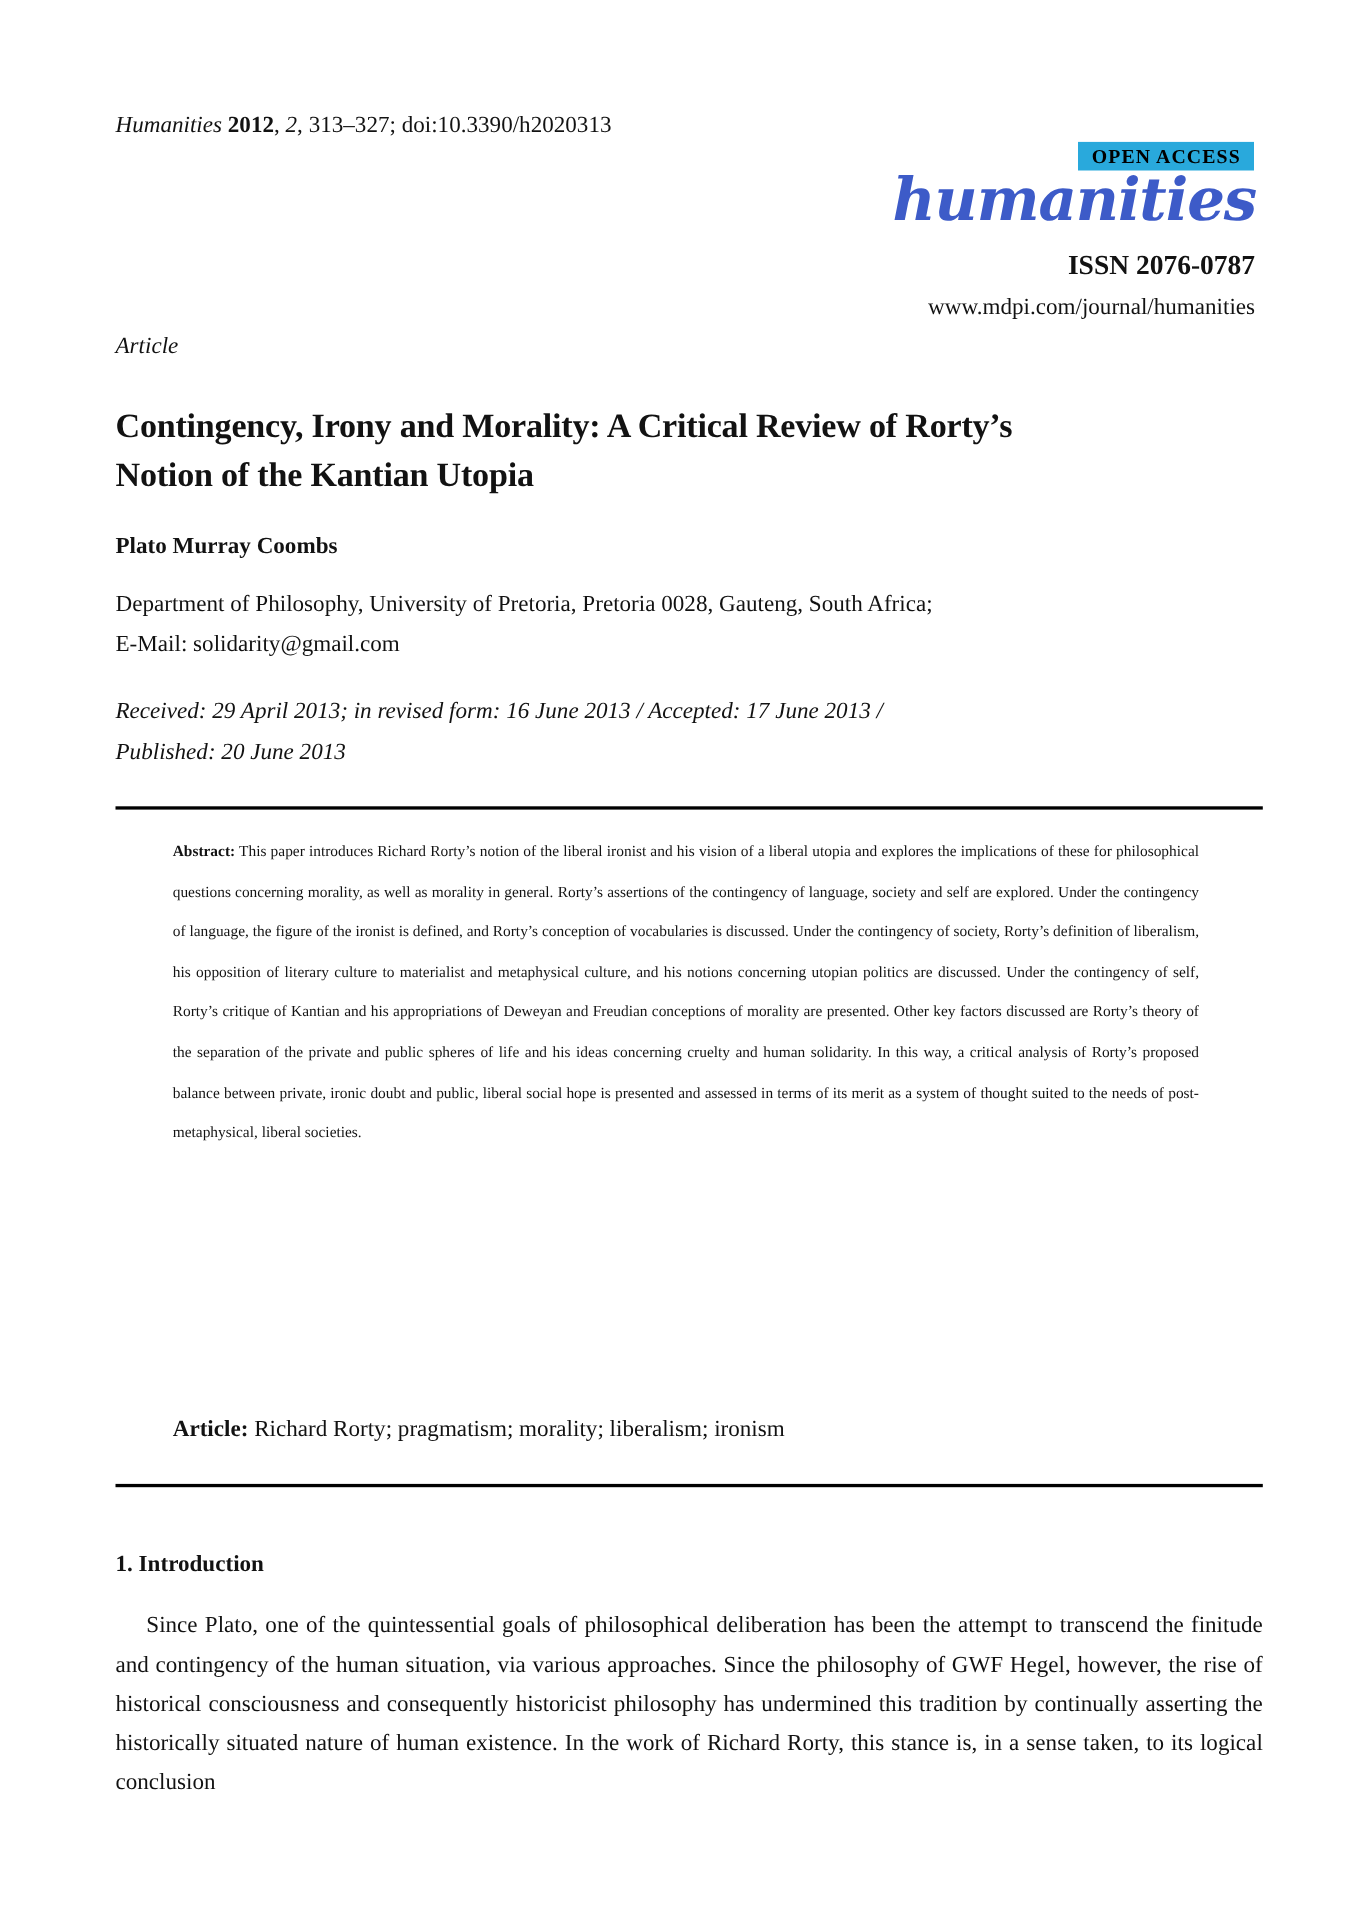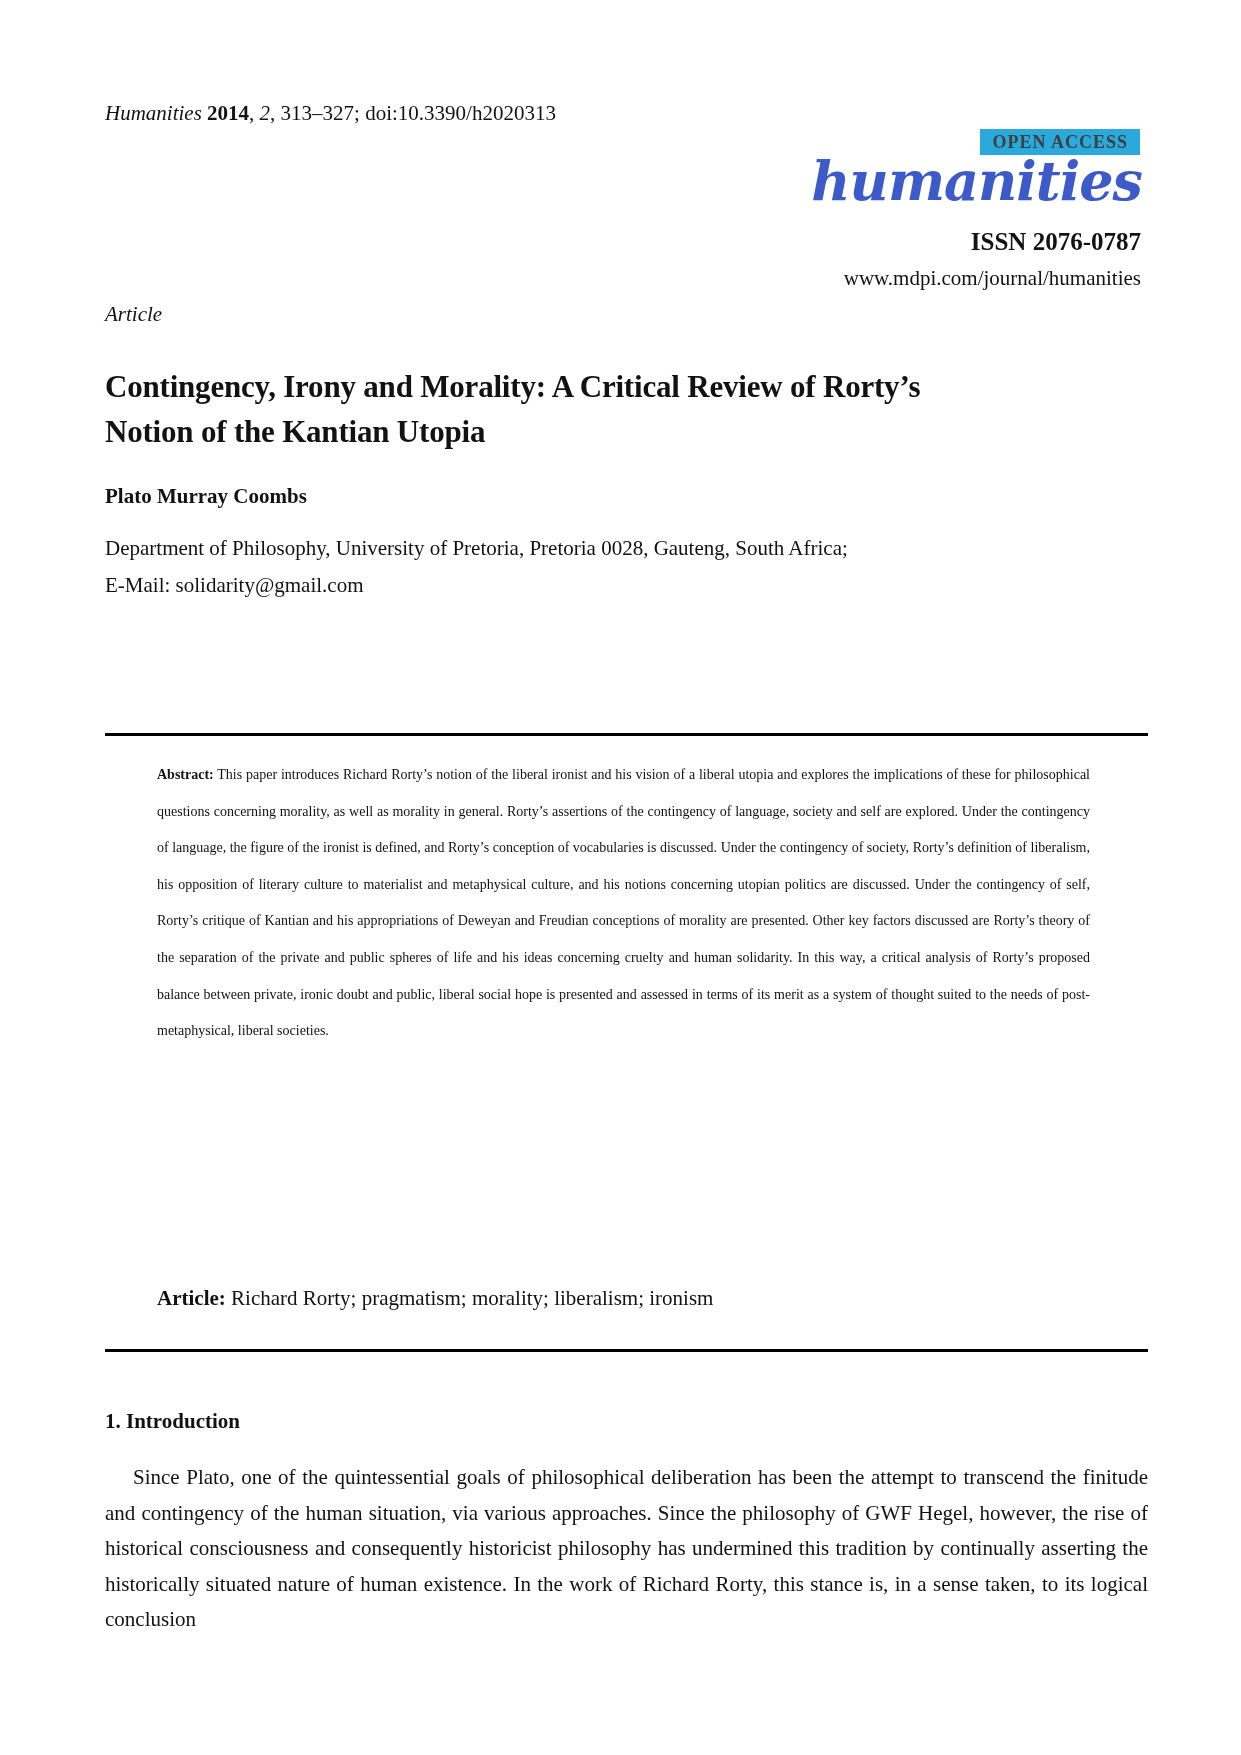--- a/index.html
+++ b/index.html
@@ -14,21 +14,21 @@
     overflow: hidden;
   }
   .abs { position: absolute; }
   .citation { top: 98px; left: 105px; font-size: 21px; line-height: 30px; }
   .citation .it { font-style: italic; }
   .citation .bd { font-weight: bold; }
 
   .badge {
     top: 129px; right: 101px;
     background: #29A9DC;
-    color: #404040;
+    color: #000000;
     font-weight: bold;
     font-size: 18px;
     line-height: 18px;
     padding: 4px 12px 4px 12px;
     letter-spacing: 1px;
   }
   .logo {
     top: 150px; right: 99px;
     font-family: "DejaVu Serif", serif;
     font-style: italic;
@@ -72,21 +72,21 @@
     text-indent: 28px;
   }
 </style>
 </head>
 <body>
 
 <div id="page">
 
   <div class="abs citation">
     <span class="it">Humanities</span>
-    <span class="bd">2014</span><span>, </span><span class="it">2</span><span>, 313–327; doi:10.3390/h2020313</span>
+    <span class="bd">2012</span><span>, </span><span class="it">2</span><span>, 313–327; doi:10.3390/h2020313</span>
   </div>
 
   <div class="abs badge">OPEN ACCESS</div>
 
   <div class="abs logo">humanities</div>
 
   <div class="abs issn">ISSN 2076-0787</div>
 
   <div class="abs website">www.mdpi.com/journal/humanities</div>
 
@@ -97,20 +97,24 @@
     <div>Notion of the Kantian Utopia</div>
   </div>
 
   <div class="abs author">Plato Murray Coombs</div>
 
   <div class="abs affiliation">
     <div>Department of Philosophy, University of Pretoria, Pretoria 0028, Gauteng, South Africa;</div>
     <div>E-Mail: solidarity@gmail.com</div>
   </div>
 
+  <div class="abs history">
+    <div>Received: 29 April 2013; in revised form: 16 June 2013 / Accepted: 17 June 2013 /</div>
+    <div>Published: 20 June 2013</div>
+  </div>
 
   <div class="abs rule rule1"></div>
 
   <div class="abs abstract">
     <span class="label">Abstract:</span><span> This paper introduces Richard Rorty’s notion of the liberal ironist and his vision of a liberal utopia and explores the implications of these for philosophical questions concerning morality, as well as morality in general. Rorty’s assertions of the contingency of language, society and self are explored. Under the contingency of language, the figure of the ironist is defined, and Rorty’s conception of vocabularies is discussed. Under the contingency of society, Rorty’s definition of liberalism, his opposition of literary culture to materialist and metaphysical culture, and his notions concerning utopian politics are discussed. Under the contingency of self, Rorty’s critique of Kantian and his appropriations of Deweyan and Freudian conceptions of morality are presented. Other key factors discussed are Rorty’s theory of the separation of the private and public spheres of life and his ideas concerning cruelty and human solidarity. In this way, a critical analysis of Rorty’s proposed balance between private, ironic doubt and public, liberal social hope is presented and assessed in terms of its merit as a system of thought suited to the needs of post-metaphysical, liberal societies.</span>
   </div>
 
   <div class="abs keywords">
     <span class="label">Article:</span><span> Richard Rorty; pragmatism; morality; liberalism; ironism</span>
   </div>

